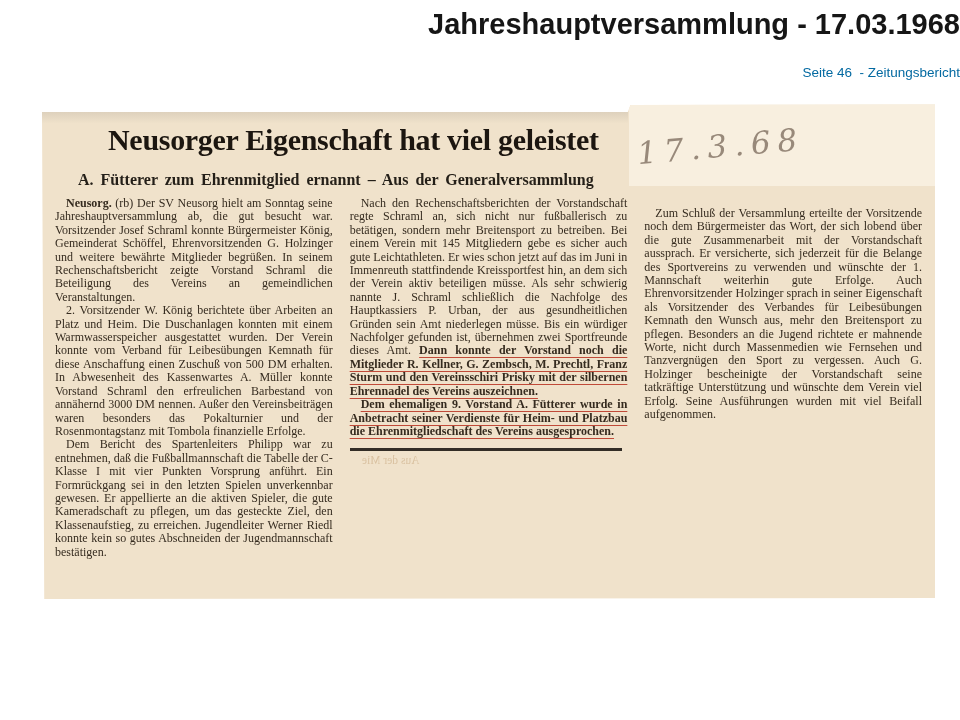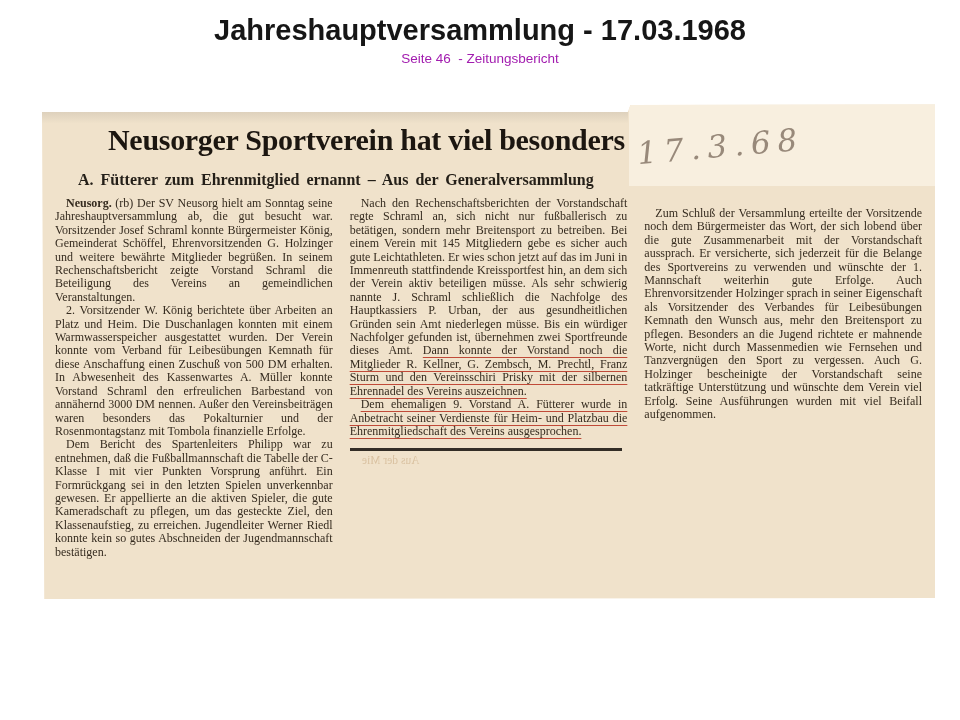--- a/index.html
+++ b/index.html
@@ -3,27 +3,27 @@
 <meta charset="utf-8">
 <style>
   html,body { margin:0; padding:0; }
   body {
     width:960px; height:720px; position:relative; overflow:hidden;
     background:#ffffff;
     font-family:"Liberation Sans", sans-serif;
   }
 
   
-  .slide-header { text-align:center; padding-top:14px; }
+  .slide-header { text-align:right; padding-top:8px; }
   .slide-title {
     margin:0; font-size:29px; font-weight:700; color:#161616;
     font-family:"Liberation Sans", sans-serif; letter-spacing:0;
   }
   .slide-subtitle {
-    margin-top:4px; font-size:13.5px; color:#a21caf; white-space:pre;
+    margin-top:24px; font-size:13.5px; color:#0369a1; white-space:pre;
   }
 
   
   .clipping {
     position:absolute; left:42px; top:100px; width:893px; height:499px;
     background:var(--paper,#f0e2cb);
     clip-path:polygon(0% 2.4%, 65.6% 2.4%, 65.9% 1%, 100% 0.9%, 100% 99.8%, 0.25% 100%);
   }
   
   .clipping::before {
@@ -60,20 +60,21 @@
     font-size:12px; line-height:13.4px; text-align:justify;
     color:var(--ink,#352b1f);
   }
   .col p { margin:0; text-indent:11px; }
   .col .b { font-weight:700; }
   .redline {
     text-decoration:underline;
     text-decoration-color:var(--underline,#c04a38);
     text-decoration-thickness:1.4px;
     text-underline-offset:2.5px;
+    font-weight:bold;
   }
   .col3 { padding-top:10px; }
 
   .end-rule {
     margin-top:10px; height:3px; width:98%;
     background:var(--rule,#332d26);
   }
   .bleed-text {
     margin-top:3px; text-align:right; padding-right:12px;
     transform:scaleX(-1); opacity:.3;
@@ -91,21 +92,21 @@
 </head>
 <body>
 
 <header class="slide-header">
   <h1 class="slide-title">Jahreshauptversammlung - 17.03.1968</h1>
   <div class="slide-subtitle">Seite 46  - Zeitungsbericht</div>
 </header>
 
 <div class="clipping">
   <div class="handwriting">17.3.68</div>
-  <h2 class="article-headline">Neusorger Sportverein hat viel besonders</h2>
+  <h2 class="article-headline">Neusorger Eigenschaft hat viel geleistet</h2>
   <h3 class="article-subheadline">A. Fütterer zum Ehrenmitglied ernannt – Aus der Generalversammlung</h3>
   <div class="columns">
     <div class="col">
       <div>
           <p><span class="b">Neusorg.</span><span> (rb) Der SV Neusorg hielt am Sonntag seine Jahreshauptversammlung ab, die gut besucht war. Vorsitzender Josef Schraml konnte Bürgermeister König, Gemeinderat Schöffel, Ehrenvorsitzenden G. Holzinger und weitere bewährte Mitglieder begrüßen. In seinem Rechenschaftsbericht zeigte Vorstand Schraml die Beteiligung des Vereins an gemeindlichen Veranstaltungen.</span></p>
           <p><span>2. Vorsitzender W. König berichtete über Arbeiten an Platz und Heim. Die Duschanlagen konnten mit einem Warmwasserspeicher ausgestattet wurden. Der Verein konnte vom Verband für Leibesübungen Kemnath für diese Anschaffung einen Zuschuß von 500 DM erhalten. In Abwesenheit des Kassenwartes A. Müller konnte Vorstand Schraml den erfreulichen Barbestand von annähernd 3000 DM nennen. Außer den Vereinsbeiträgen waren besonders das Pokalturnier und der Rosenmontagstanz mit Tombola finanzielle Erfolge.</span></p>
           <p><span>Dem Bericht des Spartenleiters Philipp war zu entnehmen, daß die Fußballmannschaft die Tabelle der C-Klasse I mit vier Punkten Vorsprung anführt. Ein Formrückgang sei in den letzten Spielen unverkennbar gewesen. Er appellierte an die aktiven Spieler, die gute Kameradschaft zu pflegen, um das gesteckte Ziel, den Klassenaufstieg, zu erreichen. Jugendleiter Werner Riedl konnte kein so gutes Abschneiden der Jugendmannschaft bestätigen.</span></p>
         </div>
     </div>
     <div class="col">

